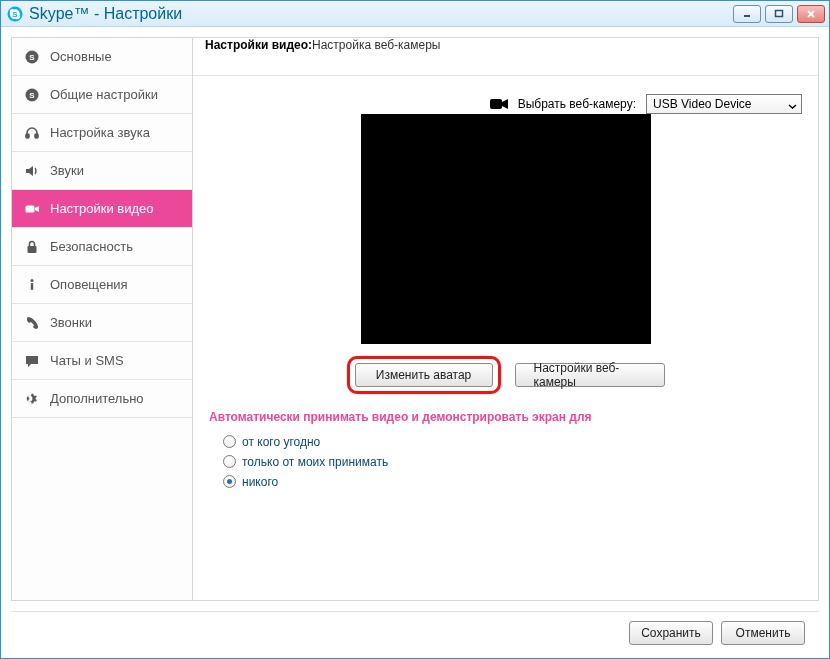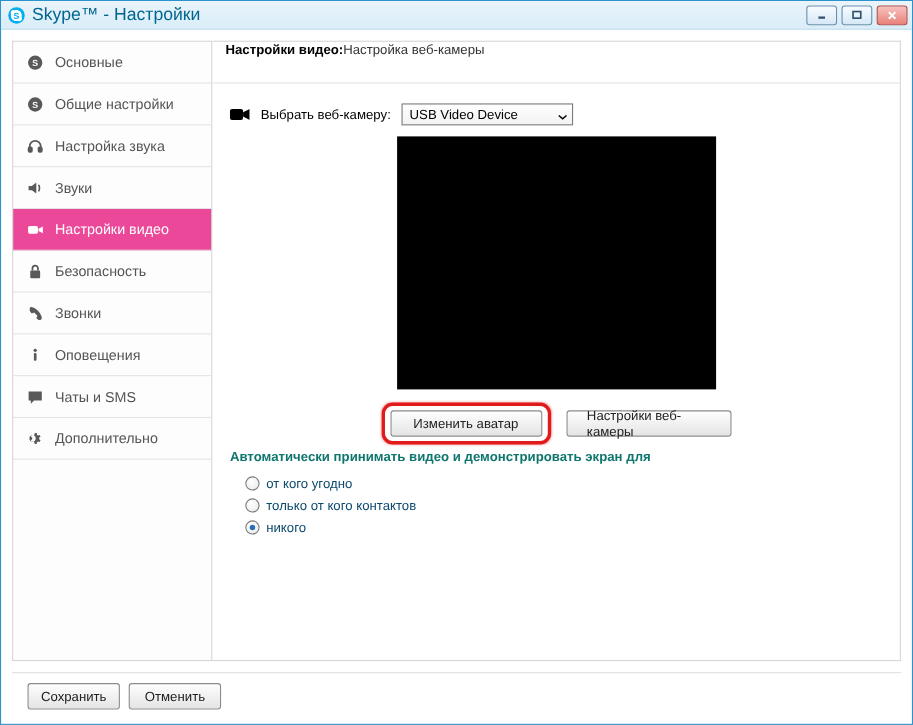--- a/index.html
+++ b/index.html
@@ -77,69 +77,69 @@
     height:38px; border-bottom:1px solid #e4e4e4;
     display:flex; padding:0 12px;
     font-size:12px; color:#333;
   }
   .content-header b { font-weight:bold; color:#000; }
   .content-body {
     flex:1; padding:18px 16px 10px 16px;
     overflow:auto;
   }
   .cam-row {
-    display:flex; align-items:center; justify-content:flex-start;
-    gap:10px; margin-bottom:10px;
+    display:flex; align-items:center; justify-content:flex-end;
+    gap:10px; 
   }
   .cam-icon { width:18px;height:14px;color:#000; }
   .select {
     width:156px; height:20px;
     border:1px solid #7a7a7a; background:linear-gradient(#fff,#f2f2f2);
     display:flex; align-items:center; justify-content:space-between;
     padding:0 4px 0 6px; font-size:12px;
   }
   .select .chev { width:9px;height:9px; }
   .preview {
     width:290px; height:230px; background:#000;
     margin:0 auto 12px auto;
   }
   .btn-row {
-    display:flex; justify-content:center; gap:14px; margin-bottom:4px;
+    display:flex; justify-content:center; gap:14px; margin-bottom:16px;
     align-items:center;
   }
   .btn {
     height:24px;
     border:1px solid #8b8b8b; border-radius:3px;
     background:linear-gradient(#fefefe,#e4e4e4);
     padding:0 18px; font-size:12px;
     display:inline-flex; align-items:center; justify-content:center;
     cursor:default; color:#222;
   }
   .highlight-wrap {
     border:3px solid #e11b1b; border-radius:10px;
     padding:4px 5px;
     box-shadow:0 0 2px rgba(225,27,27,.4);
     background:#fff;
   }
-  .section-title { font-weight:bold; color:#0f766e; margin:4px 0 8px 0; }
+  .section-title { font-weight:bold; color:#ec4899; margin:4px 0 8px 0; }
   .radio-row { display:flex; align-items:flex-start; gap:6px; padding:3px 0 3px 14px; color:#0c4a6e; }
   .radio {
     width:13px;height:13px;border:1px solid #7a7a7a;border-radius:50%;
     background:radial-gradient(circle at 40% 35%, #fff, #e9e9e9);
     display:inline-flex;align-items:center;justify-content:center;
   }
   .radio.checked::after {
     content:""; width:5px;height:5px;border-radius:50%;
     background:#2b6fb5;
   }
 
   
   .footer {
     height:42px;
-    display:flex; align-items:center;
+    display:flex; justify-content:flex-end; align-items:center;
     gap:8px; padding:0 14px;
     border-top:1px solid #e0e0e0;
     margin:0 10px 5px 10px;
   }
 </style>
 </head>
 <body>
 
 <div class="outer">
 
@@ -226,33 +226,33 @@
             <svg viewBox="0 0 16 16" width="16" height="16" fill="currentColor">
               <rect x="3.5" y="7" width="9" height="7" rx="1"></rect>
               <path d="M5.5 7V5a2.5 2.5 0 0 1 5 0v2" fill="none" stroke="currentColor" stroke-width="1.6"></path>
             </svg>
           </span>
         <span class="label">Безопасность</span>
       </div>
       <div class="sidebar-item">
         <span class="sicon">
             <svg viewBox="0 0 16 16" width="16" height="16" fill="currentColor">
-              <path d="M4 2c4 0 10 6 10 10 0 1-1 2-2 2-1 0-2-1-3-2l1-2-3-3-2 1C4 7 3 6 3 5c0-1 0-3 1-3z"></path>
-            </svg>
-          </span>
-        <span class="label">Звонки</span>
-      </div>
-      <div class="sidebar-item">
-        <span class="sicon">
-            <svg viewBox="0 0 16 16" width="16" height="16" fill="currentColor">
               <circle cx="8" cy="3.5" r="1.5"></circle>
               <rect x="6.8" y="6" width="2.4" height="7" rx="1"></rect>
             </svg>
           </span>
         <span class="label">Оповещения</span>
+      </div>
+      <div class="sidebar-item">
+        <span class="sicon">
+            <svg viewBox="0 0 16 16" width="16" height="16" fill="currentColor">
+              <path d="M4 2c4 0 10 6 10 10 0 1-1 2-2 2-1 0-2-1-3-2l1-2-3-3-2 1C4 7 3 6 3 5c0-1 0-3 1-3z"></path>
+            </svg>
+          </span>
+        <span class="label">Звонки</span>
       </div>
       <div class="sidebar-item">
         <span class="sicon">
             <svg viewBox="0 0 16 16" width="16" height="16" fill="currentColor">
               <path d="M2 3h12v8H7l-3 3v-3H2z"></path>
             </svg>
           </span>
         <span class="label">Чаты и SMS</span>
       </div>
       <div class="sidebar-item">
@@ -296,21 +296,21 @@
         </div>
 
         <div class="section-title">Автоматически принимать видео и демонстрировать экран для</div>
 
         <div class="radio-row">
           <span class="radio"></span>
           <span>от кого угодно</span>
         </div>
         <div class="radio-row">
           <span class="radio"></span>
-          <span>только от кого контактов</span>
+          <span>только от моих принимать</span>
         </div>
         <div class="radio-row">
           <span class="radio checked"></span>
           <span>никого</span>
         </div>
 
       </div>
     </div>
   </div>
 

